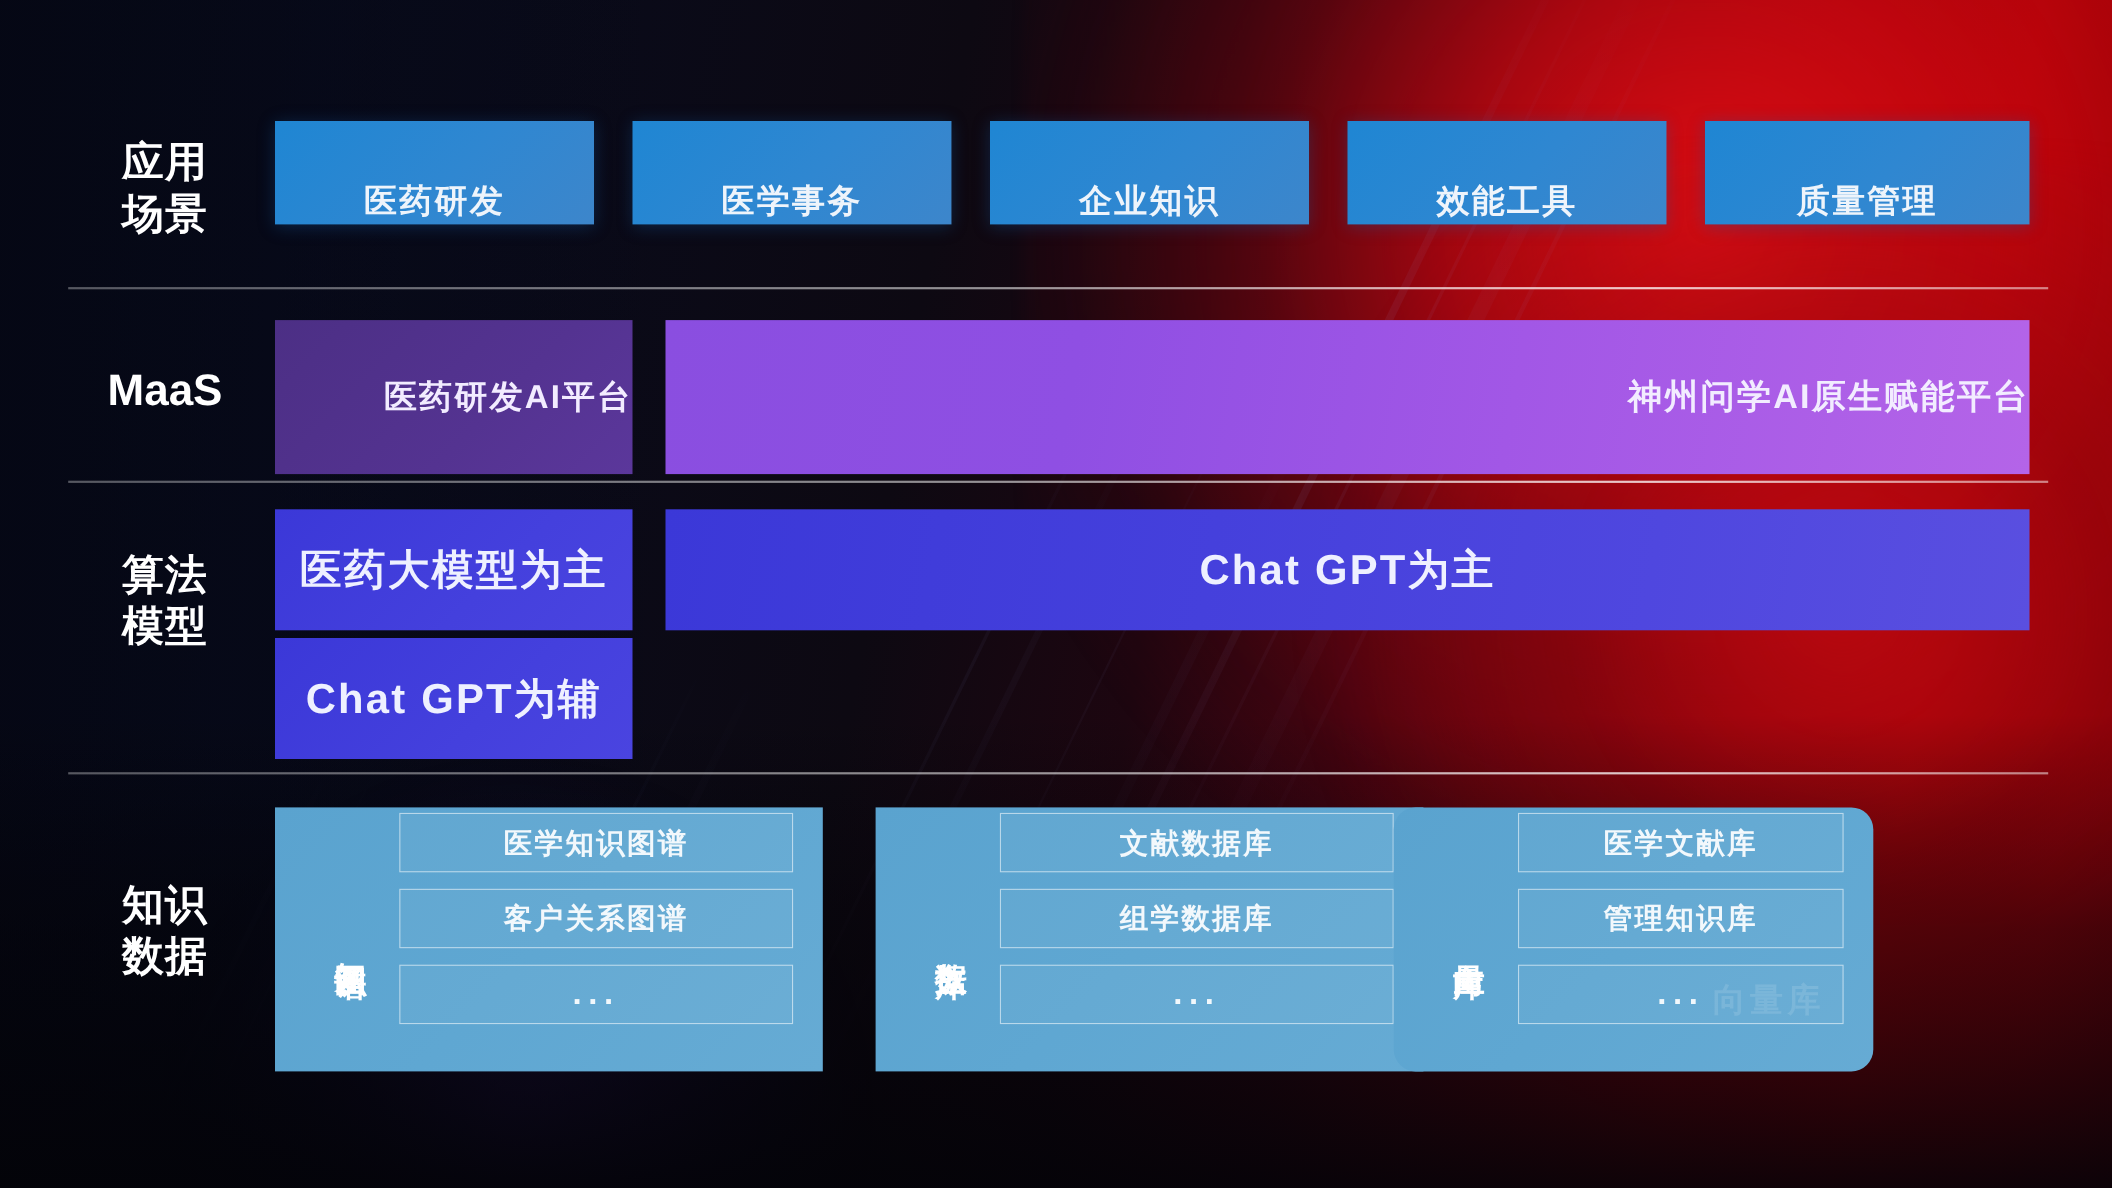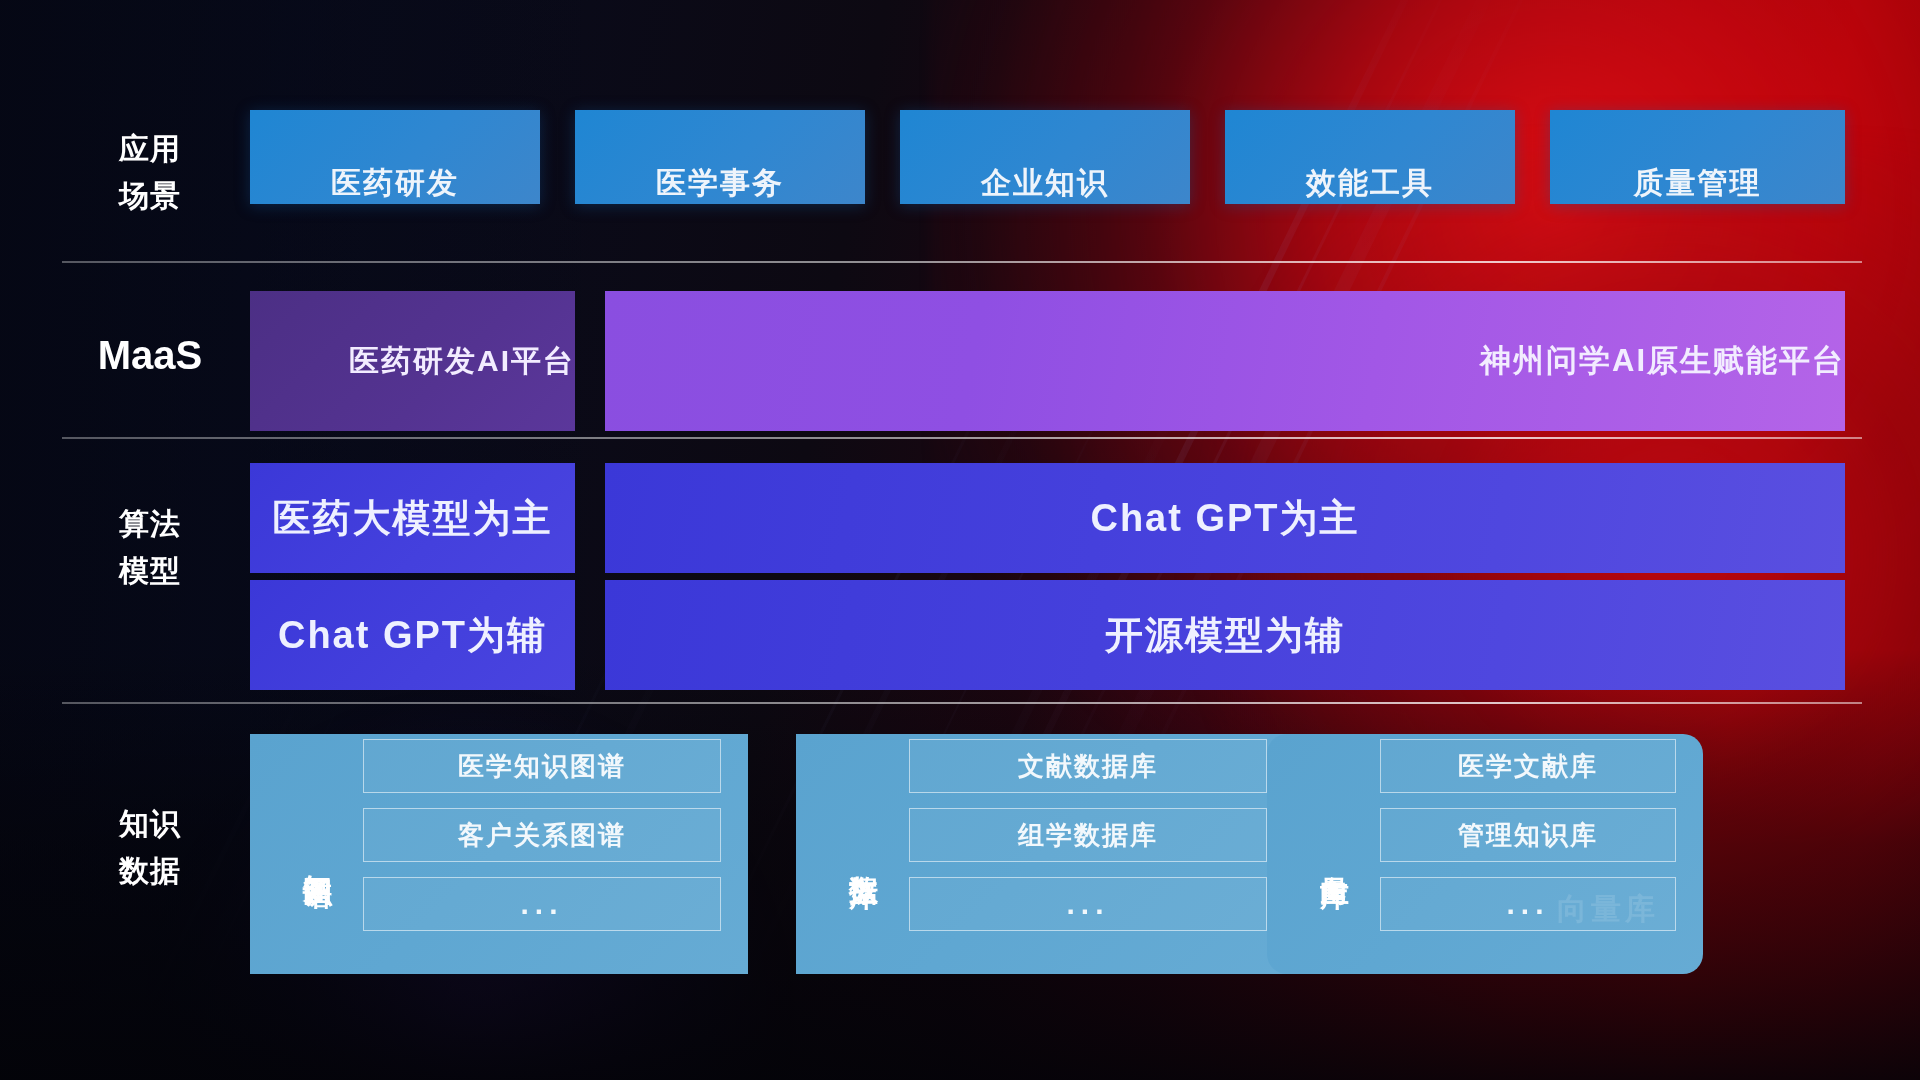--- a/index.html
+++ b/index.html
@@ -106,21 +106,21 @@
   
   #content {
     position: absolute;
     inset: 0;
   }
 
   .row-label {
     position: absolute;
     color: #ffffff;
     font-weight: bold;
-    font-size: 30px;
+    font-size: 38px;
     line-height: 47px;
     letter-spacing: 1px;
     text-align: center;
     width: 190px;
     left: 55px;
   }
   .row-label.maas {
     font-size: 40px;
     letter-spacing: 0px;
   }
@@ -322,23 +322,20 @@
 
     <div class="algo-card algo-left  algo-r1">
         <span>医药大模型为主</span>
       </div>
     <div class="algo-card algo-right algo-r1">
         <span>Chat GPT为主</span>
       </div>
     <div class="algo-card algo-left  algo-r2">
         <span>Chat GPT为辅</span>
       </div>
-    <div class="algo-card algo-right algo-r2">
-        <span>开源模型为辅</span>
-      </div>
 
     <div class="divider" style="top:702px;"></div>
 
     <div class="row-label" style="top:800px;">
       <div>知识</div>
       <div>数据</div>
     </div>
 
     <div class="kd-block" style="left:250px; width:498px;">
       <div class="kd-vtitle">知识图谱</div>

